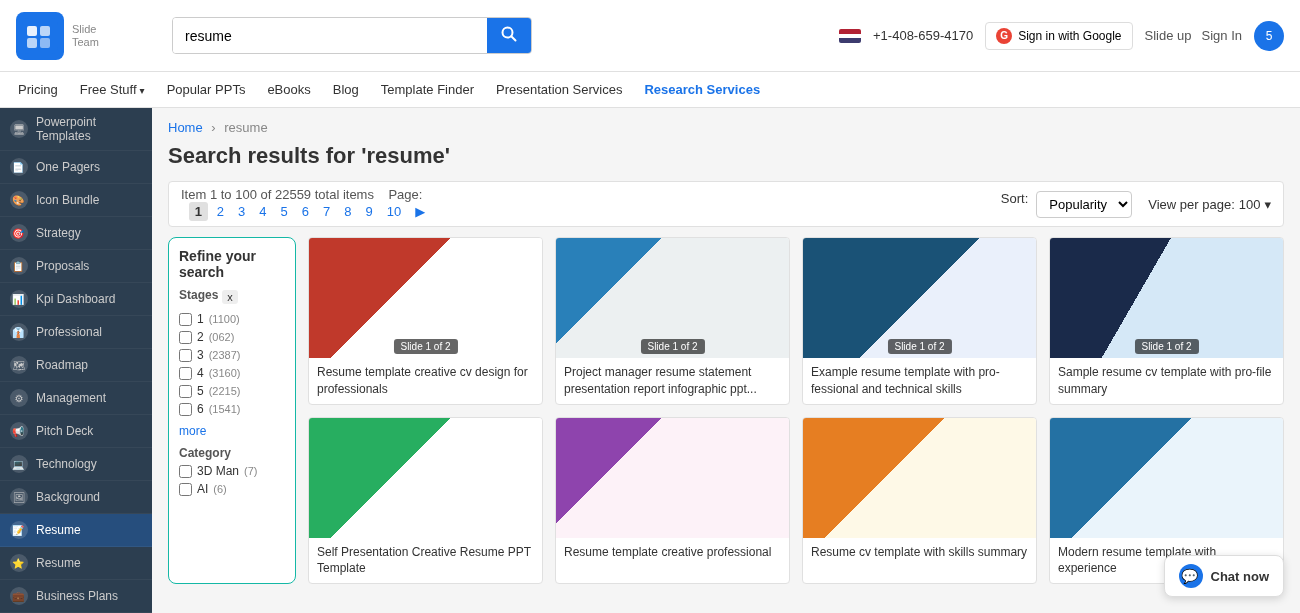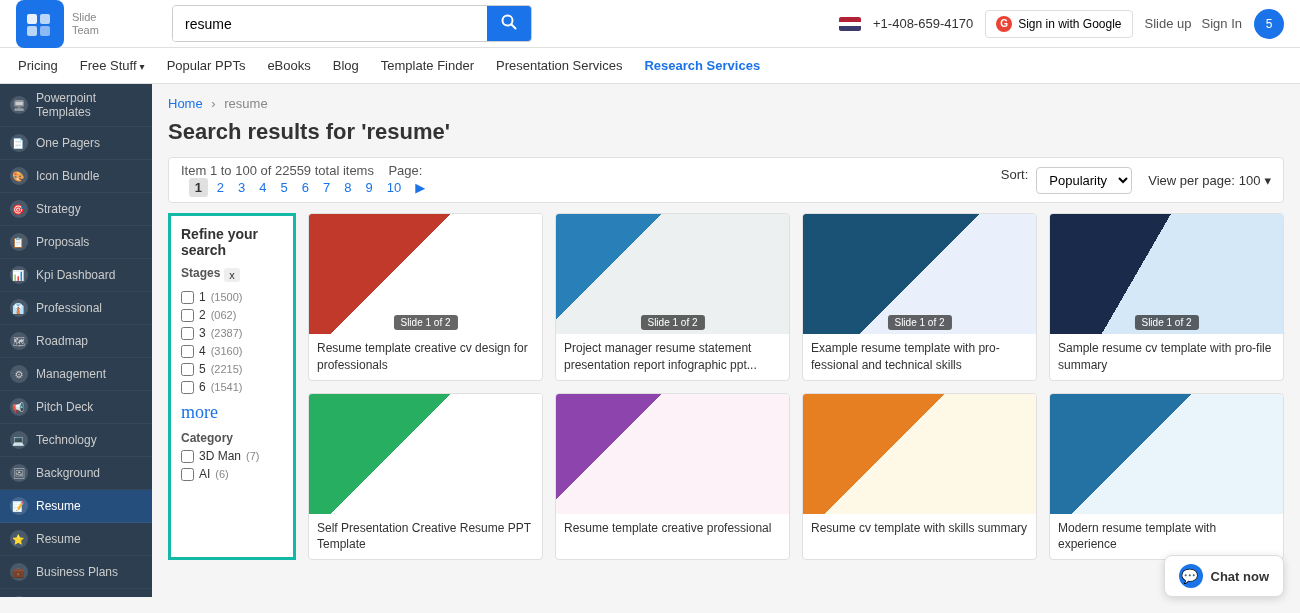--- a/index.html
+++ b/index.html
@@ -1,19 +1,19 @@
 <!DOCTYPE html>
 <html><head>
   <meta charset="utf-8">
   <style>
     * { box-sizing: border-box; margin: 0; padding: 0; }
     body { font-family: Arial, sans-serif; font-size: 13px; color: #333; background: #f5f5f5; width: 1300px; min-height: 613px; overflow: hidden; }
 
     
-    .header { background: #fff; border-bottom: 1px solid #e0e0e0; display: flex; align-items: center; padding: 0 16px; gap: 16px; height: 48px; }
+    .header { background: #fff; border-bottom: 1px solid #e0e0e0; display: flex; align-items: center; padding: 0 16px; gap: 16px; height: 72px; }
     .logo { display: flex; align-items: center; gap: 8px; min-width: 140px; }
     .logo-icon { width: 48px; height: 48px; background: #1a73e8; border-radius: 8px; display: flex; align-items: center; justify-content: center; }
     .logo-icon svg { width: 36px; height: 36px; }
     .logo-text { font-size: 18px; font-weight: bold; color: #1a73e8; line-height: 1.1; }
     .logo-text span { display: block; font-size: 11px; color: #888; font-weight: normal; }
 
     .search-bar { display: flex; flex: 1; max-width: 360px; border: 1px solid #ccc; border-radius: 4px; overflow: hidden; }
     .search-bar input { flex: 1; border: none; outline: none; padding: 8px 12px; font-size: 14px; }
     .search-bar button { background: #1a73e8; border: none; padding: 8px 14px; cursor: pointer; color: #fff; }
 
@@ -54,29 +54,29 @@
     .page-links a { color: #1a73e8; text-decoration: none; cursor: pointer; padding: 2px 5px; }
     .page-links .current { font-weight: bold; color: #333; background: #e0e0e0; border-radius: 3px; padding: 2px 6px; }
     .sort-area { display: flex; align-items: flex-start; gap: 8px; font-size: 13px; }
     .sort-area select { border: 1px solid #ccc; border-radius: 4px; padding: 4px 8px; font-size: 13px; background: #fff; }
     .view-per-page { font-size: 13px; display: flex; align-items: center; gap: 4px; }
 
     
     .content-area { display: flex; gap: 12px; }
 
     
-    .filter-panel { width: 128px; background: #fff; border: 3px solid #14b8a6; border-radius: 0; padding: 10px; flex-shrink: 0; font-size: 12px; }
+    .filter-panel { width: 128px; background: #fff; border: 1px solid #14b8a6; border-radius: 8px; padding: 10px; flex-shrink: 0; font-size: 12px; }
     .filter-title { font-size: 14px; font-weight: bold; color: #333; margin-bottom: 8px; }
     .filter-section-label { font-size: 12px; color: #555; margin-bottom: 4px; font-weight: bold; }
     .filter-stages { display: flex; align-items: center; gap: 4px; margin-bottom: 6px; }
     .filter-stages .x-badge { background: #eee; border-radius: 3px; padding: 1px 5px; font-size: 11px; cursor: pointer; }
     .filter-item { display: flex; align-items: center; gap: 5px; margin-bottom: 4px; font-size: 12px; color: #333; }
     .filter-item input[type=checkbox] { width: 13px; height: 13px; }
     .filter-item .count { color: #888; font-size: 11px; }
-    .more-link { color: #1a73e8; font-size: 18px; cursor: pointer; margin-top: 8px; margin-bottom: 8px; font-family: Liberation Serif, serif; }
+    .more-link { color: #1a73e8; font-size: 12px; cursor: pointer; margin-top: 8px; margin-bottom: 8px; }
     .filter-category-label { font-size: 12px; color: #555; font-weight: bold; margin-bottom: 4px; margin-top: 6px; }
 
     
     .product-grid { flex: 1; display: grid; grid-template-columns: repeat(4, 1fr); gap: 12px; }
     .product-card { background: #fff; border: 1px solid #e0e0e0; border-radius: 4px; overflow: hidden; cursor: pointer; }
     .card-img { position: relative; background: #eee; height: 120px; display: flex; align-items: flex-end; justify-content: center; overflow: hidden; }
     .card-img-inner { width: 100%; height: 100%; display: flex; align-items: center; justify-content: center; }
     .slide-badge { position: absolute; bottom: 4px; left: 50%; transform: translateX(-50%); background: rgba(0,0,0,0.6); color: #fff; font-size: 10px; padding: 2px 7px; border-radius: 3px; white-space: nowrap; }
     .card-title { padding: 6px 8px; font-size: 12px; color: #333; line-height: 1.4; min-height: 40px; }
 
@@ -275,21 +275,21 @@
 
       <div class="filter-panel">
         <div class="filter-title">Refine your search</div>
         <div class="filter-stages">
           <span class="filter-section-label">Stages</span>
           <span class="x-badge">x</span>
         </div>
         <div class="filter-item">
           <input type="checkbox" style="">
           <span>1</span>
-          <span class="count">(1500)</span>
+          <span class="count">(1100)</span>
         </div>
         <div class="filter-item">
           <input type="checkbox" style="">
           <span>2</span>
           <span class="count">(062)</span>
         </div>
         <div class="filter-item">
           <input type="checkbox" style="">
           <span>3</span>
           <span class="count">(2387)</span>

